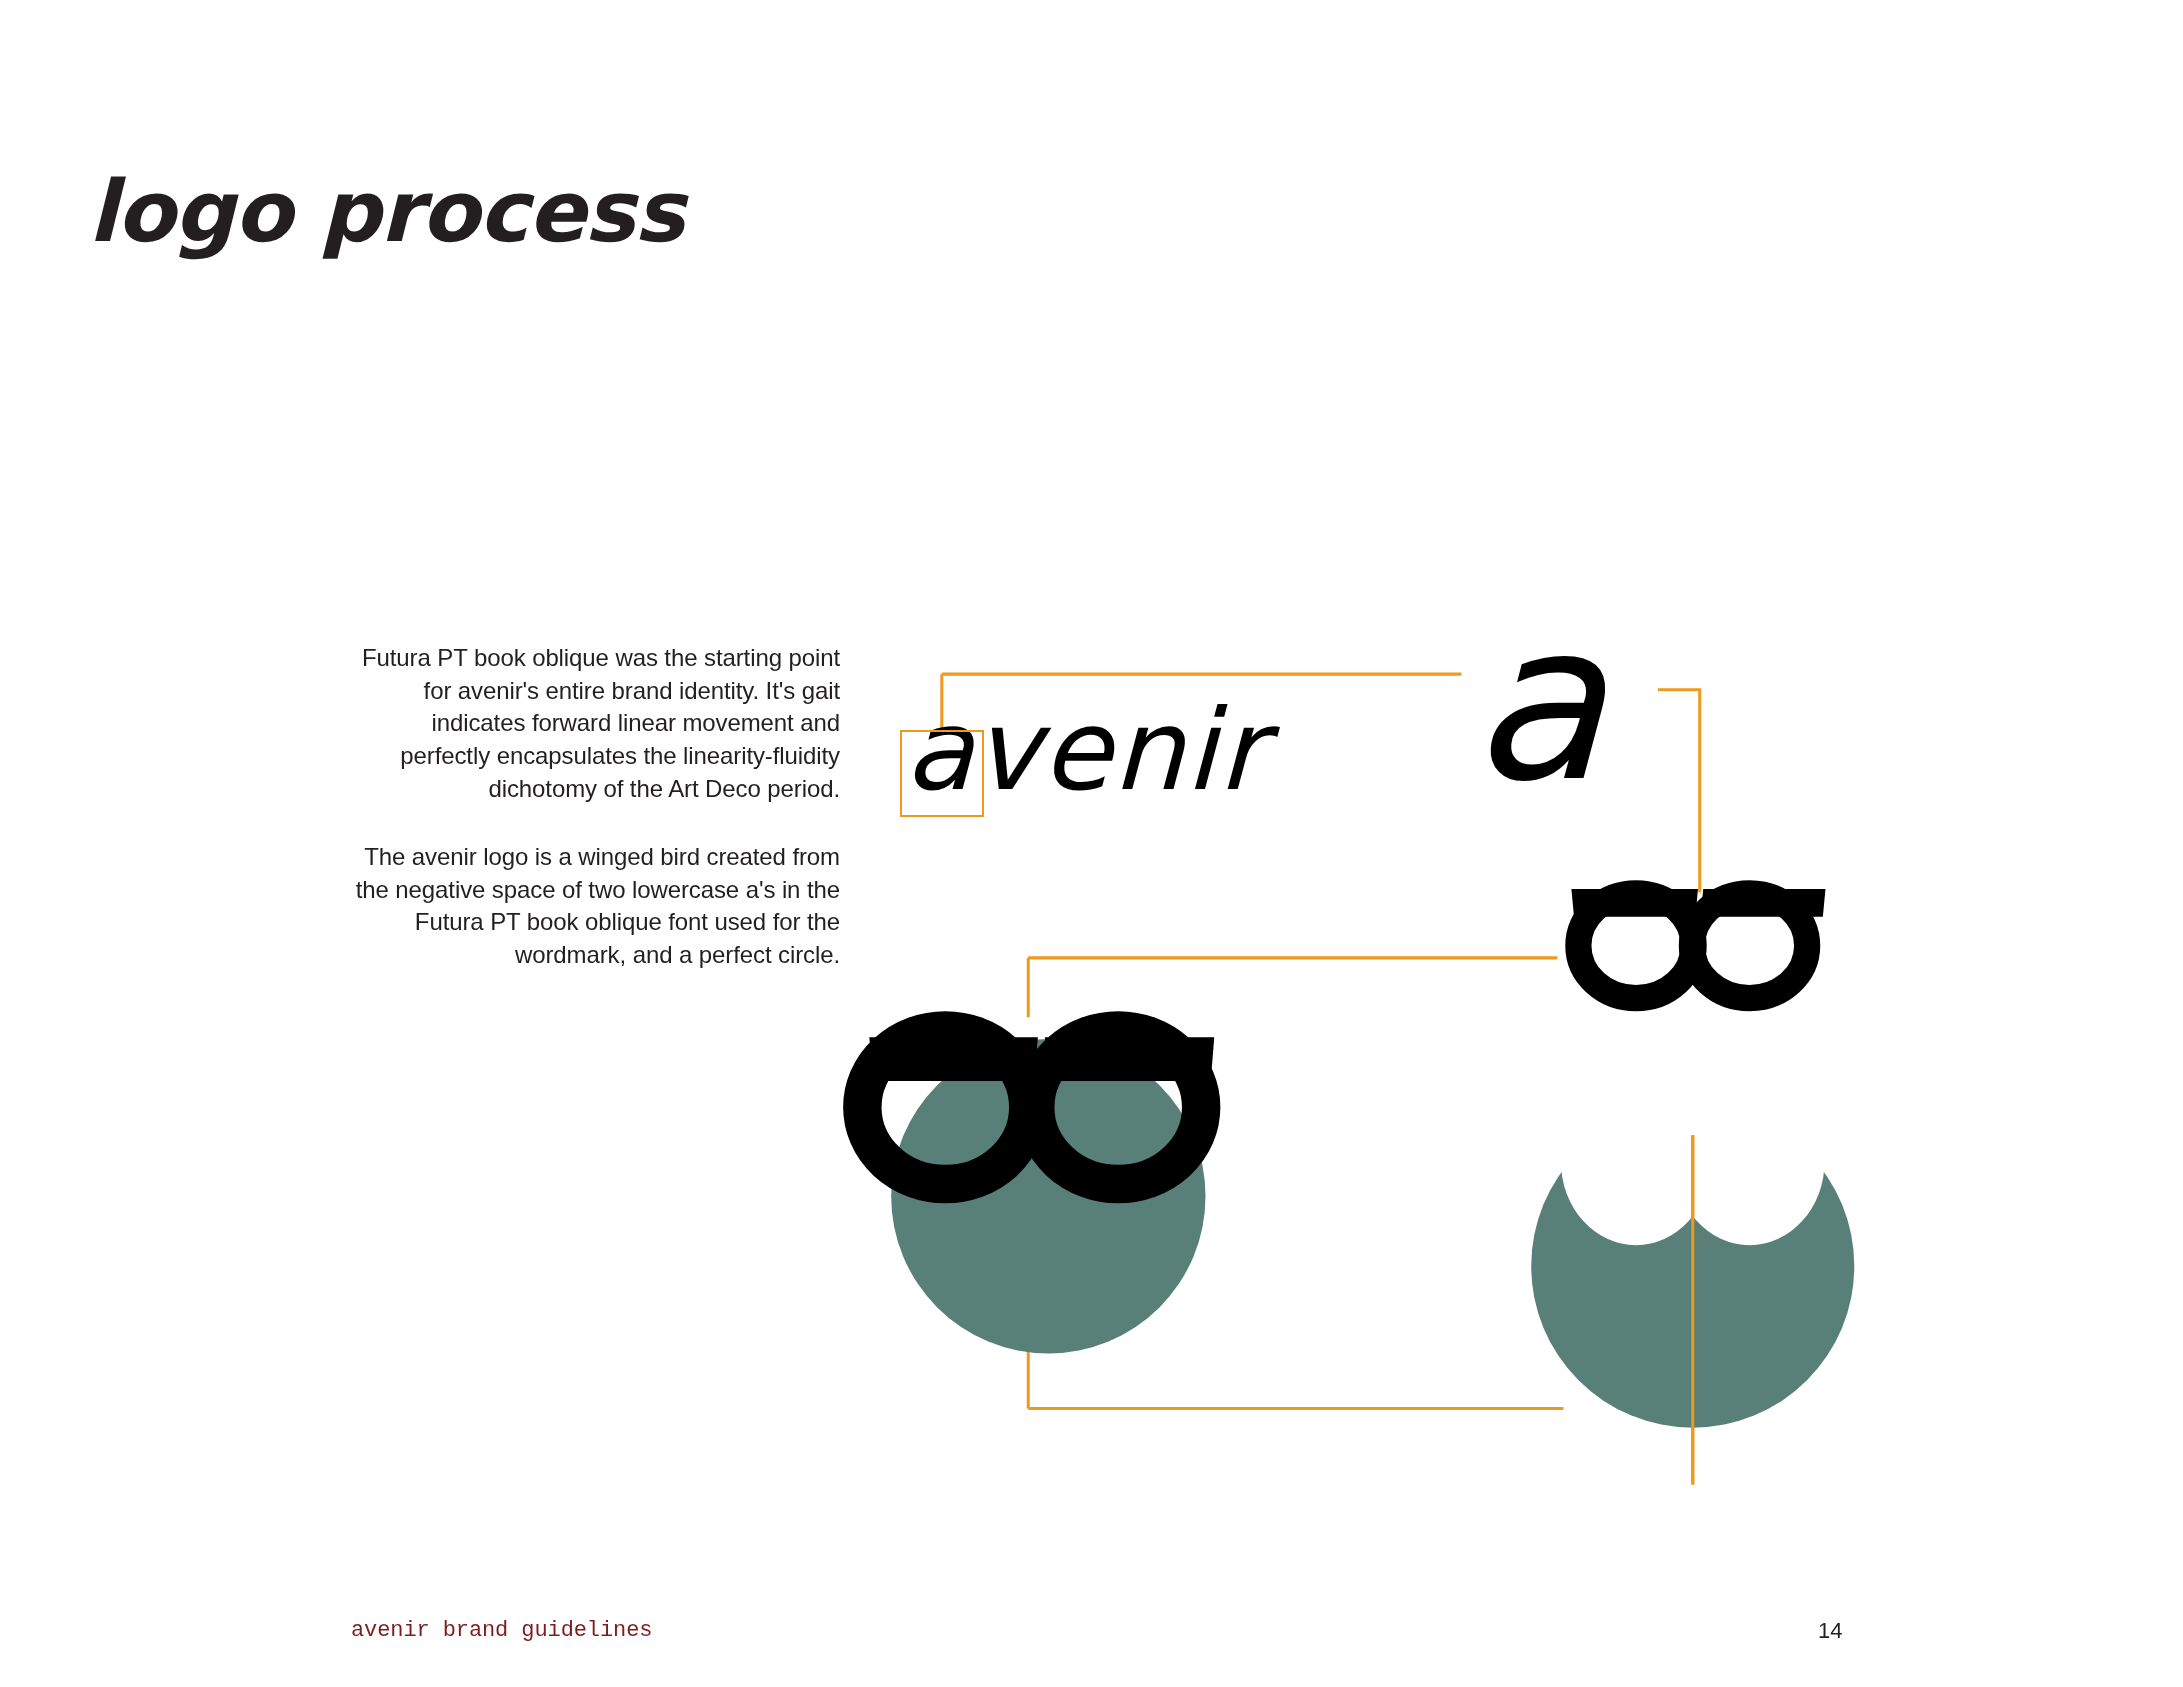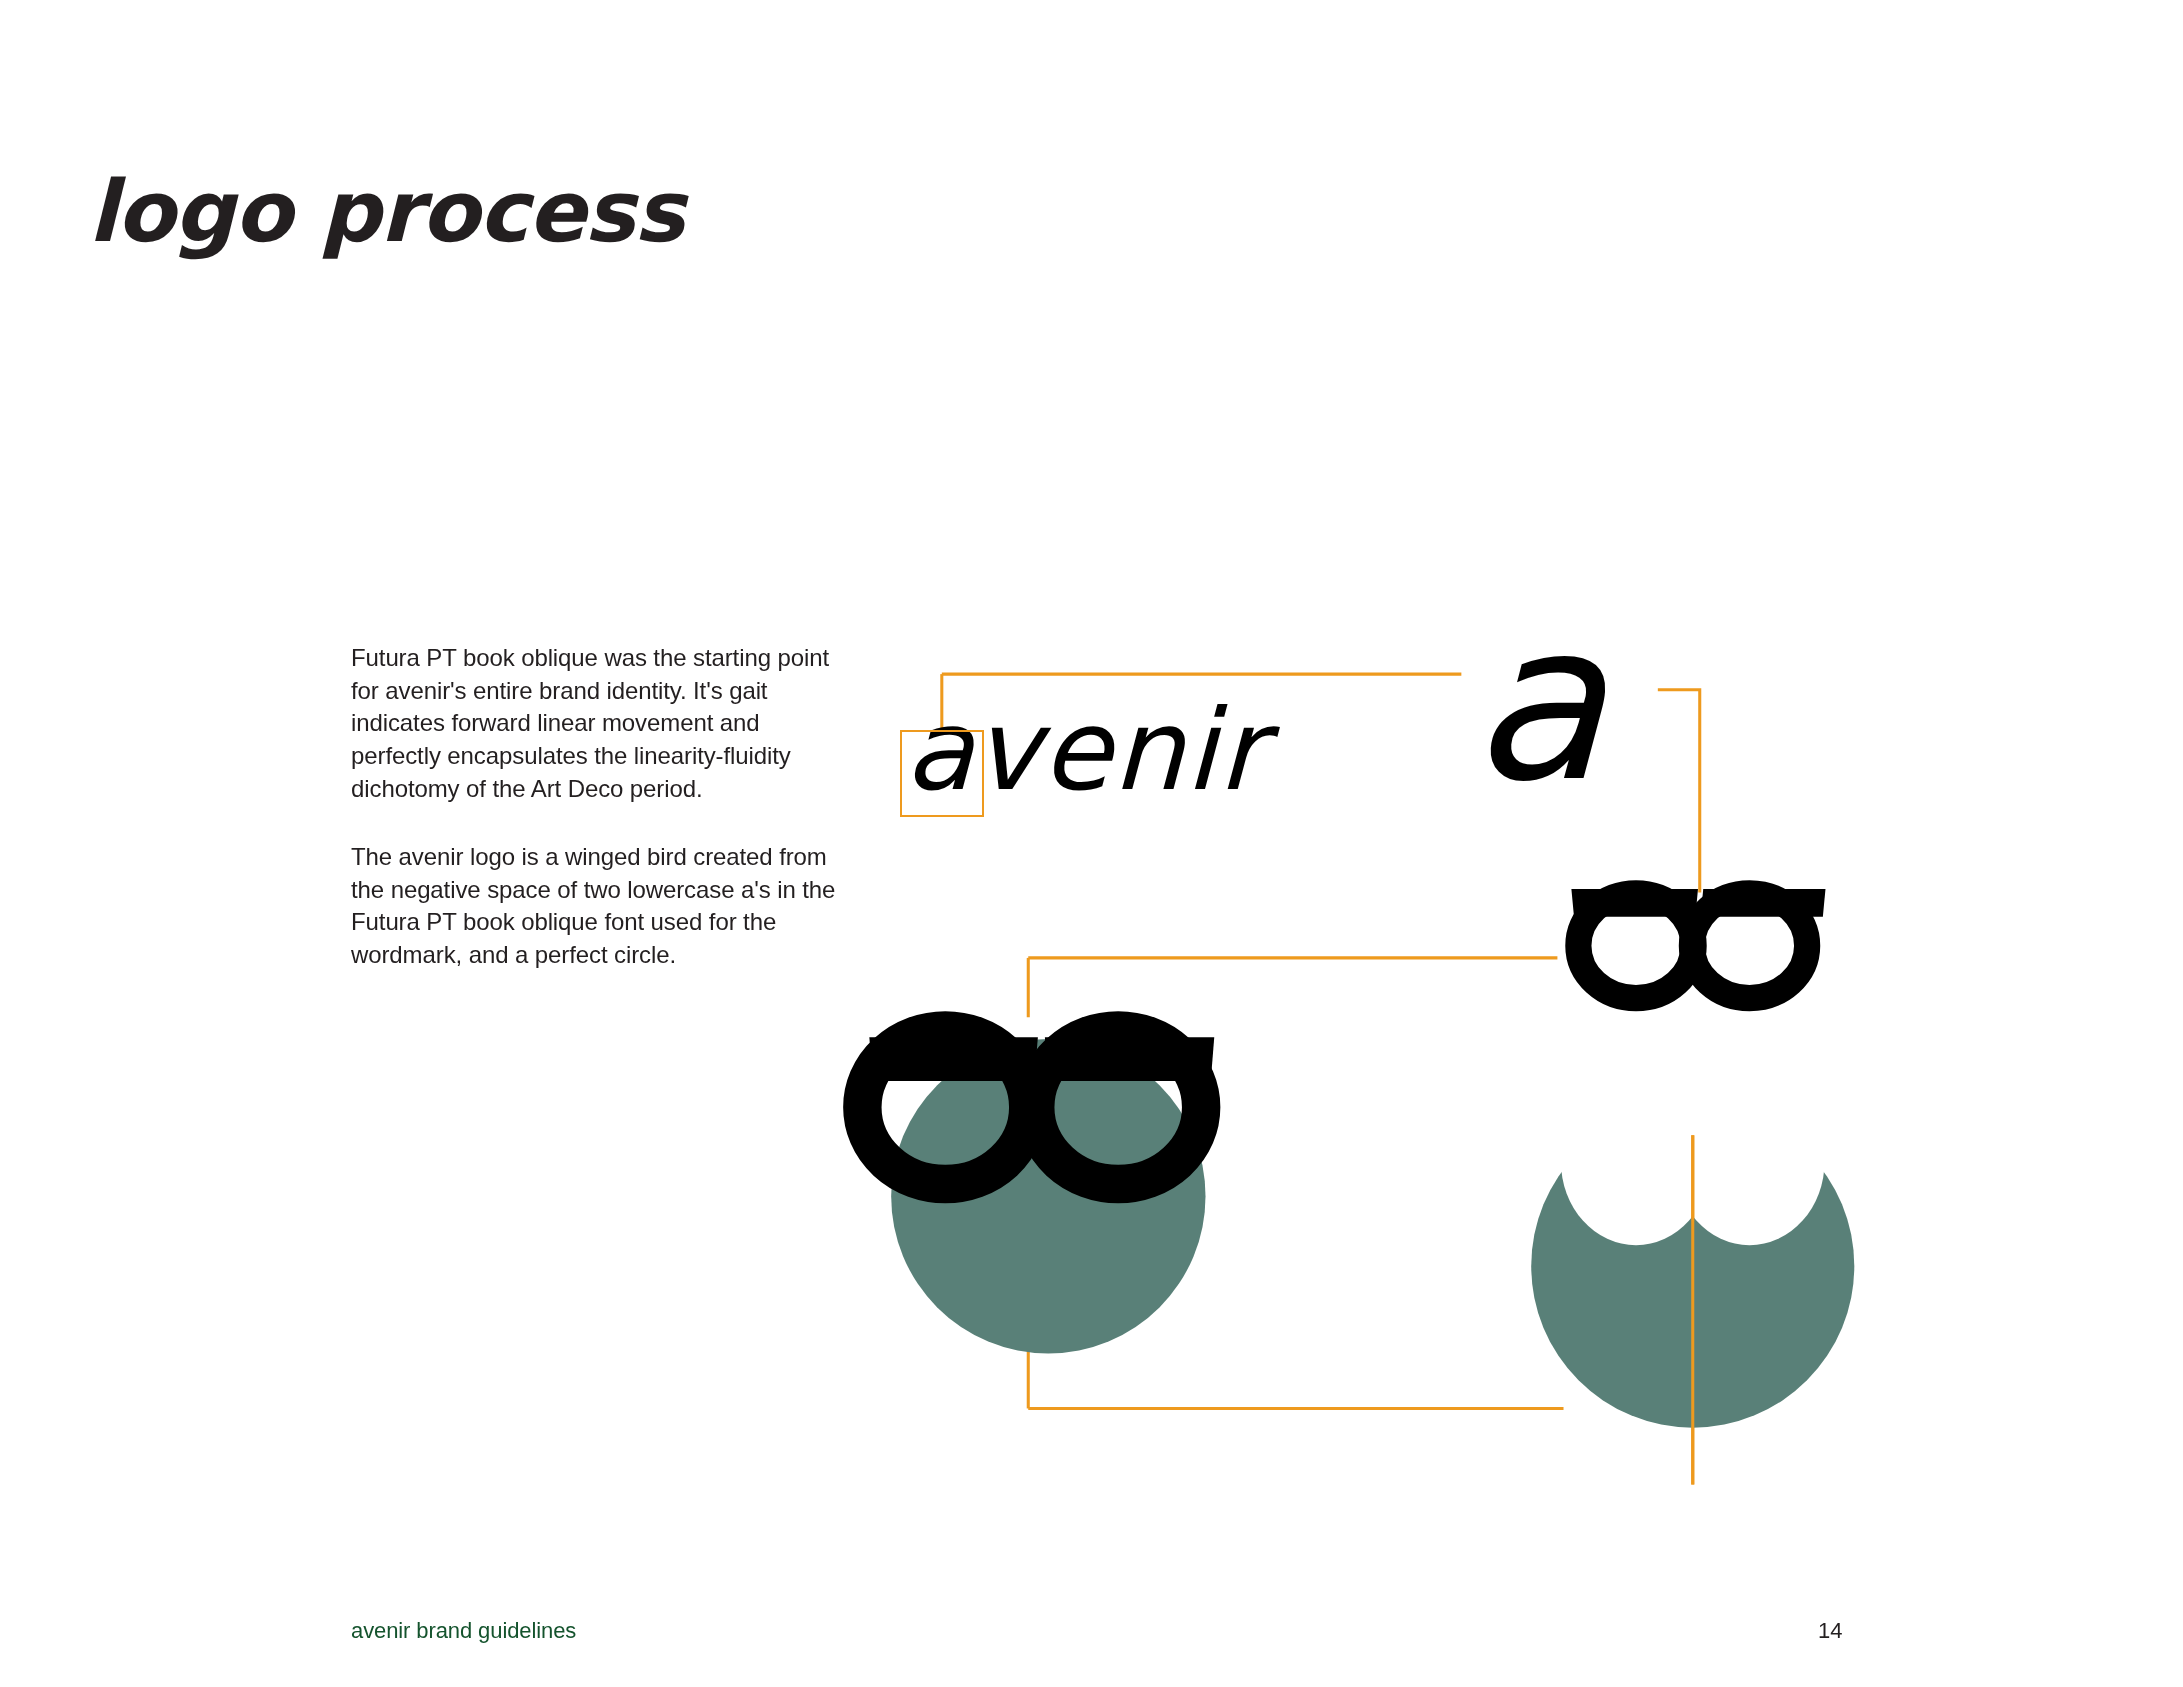--- a/index.html
+++ b/index.html
@@ -35,20 +35,21 @@
     white-space: nowrap;
     transform: skewX(-3deg);
   }
 
   
   #copy-block {
     position: absolute;
     left: 351px;
     top: 642px;
     width: 489px;
+    text-align: right;
   }
   .copy-para {
     font-size: 24px;
     line-height: 1.36;
     color: #231f20;
     font-family: "Liberation Sans", sans-serif;
     margin: 0 0 36px 0;
     letter-spacing: -0.1px;
   }
   .copy-para:last-child { margin-bottom: 9px; }
@@ -102,22 +103,22 @@
     line-height: 1;
     transform: skewX(-4deg);
   }
 
   
   #footer-left {
     position: absolute;
     left: 351px;
     top: 1618px;
     font-size: 22px;
-    color: #14532d;
-    font-family: Liberation Sans, sans-serif;
+    color: #7f1d1d;
+    font-family: Liberation Mono, monospace;
     letter-spacing: -0.1px;
   }
   #footer-page {
     position: absolute;
     left: 1818px;
     top: 1618px;
     font-size: 22px;
     color: #231f20;
     font-family: "Liberation Sans", sans-serif;
     text-align: right;

